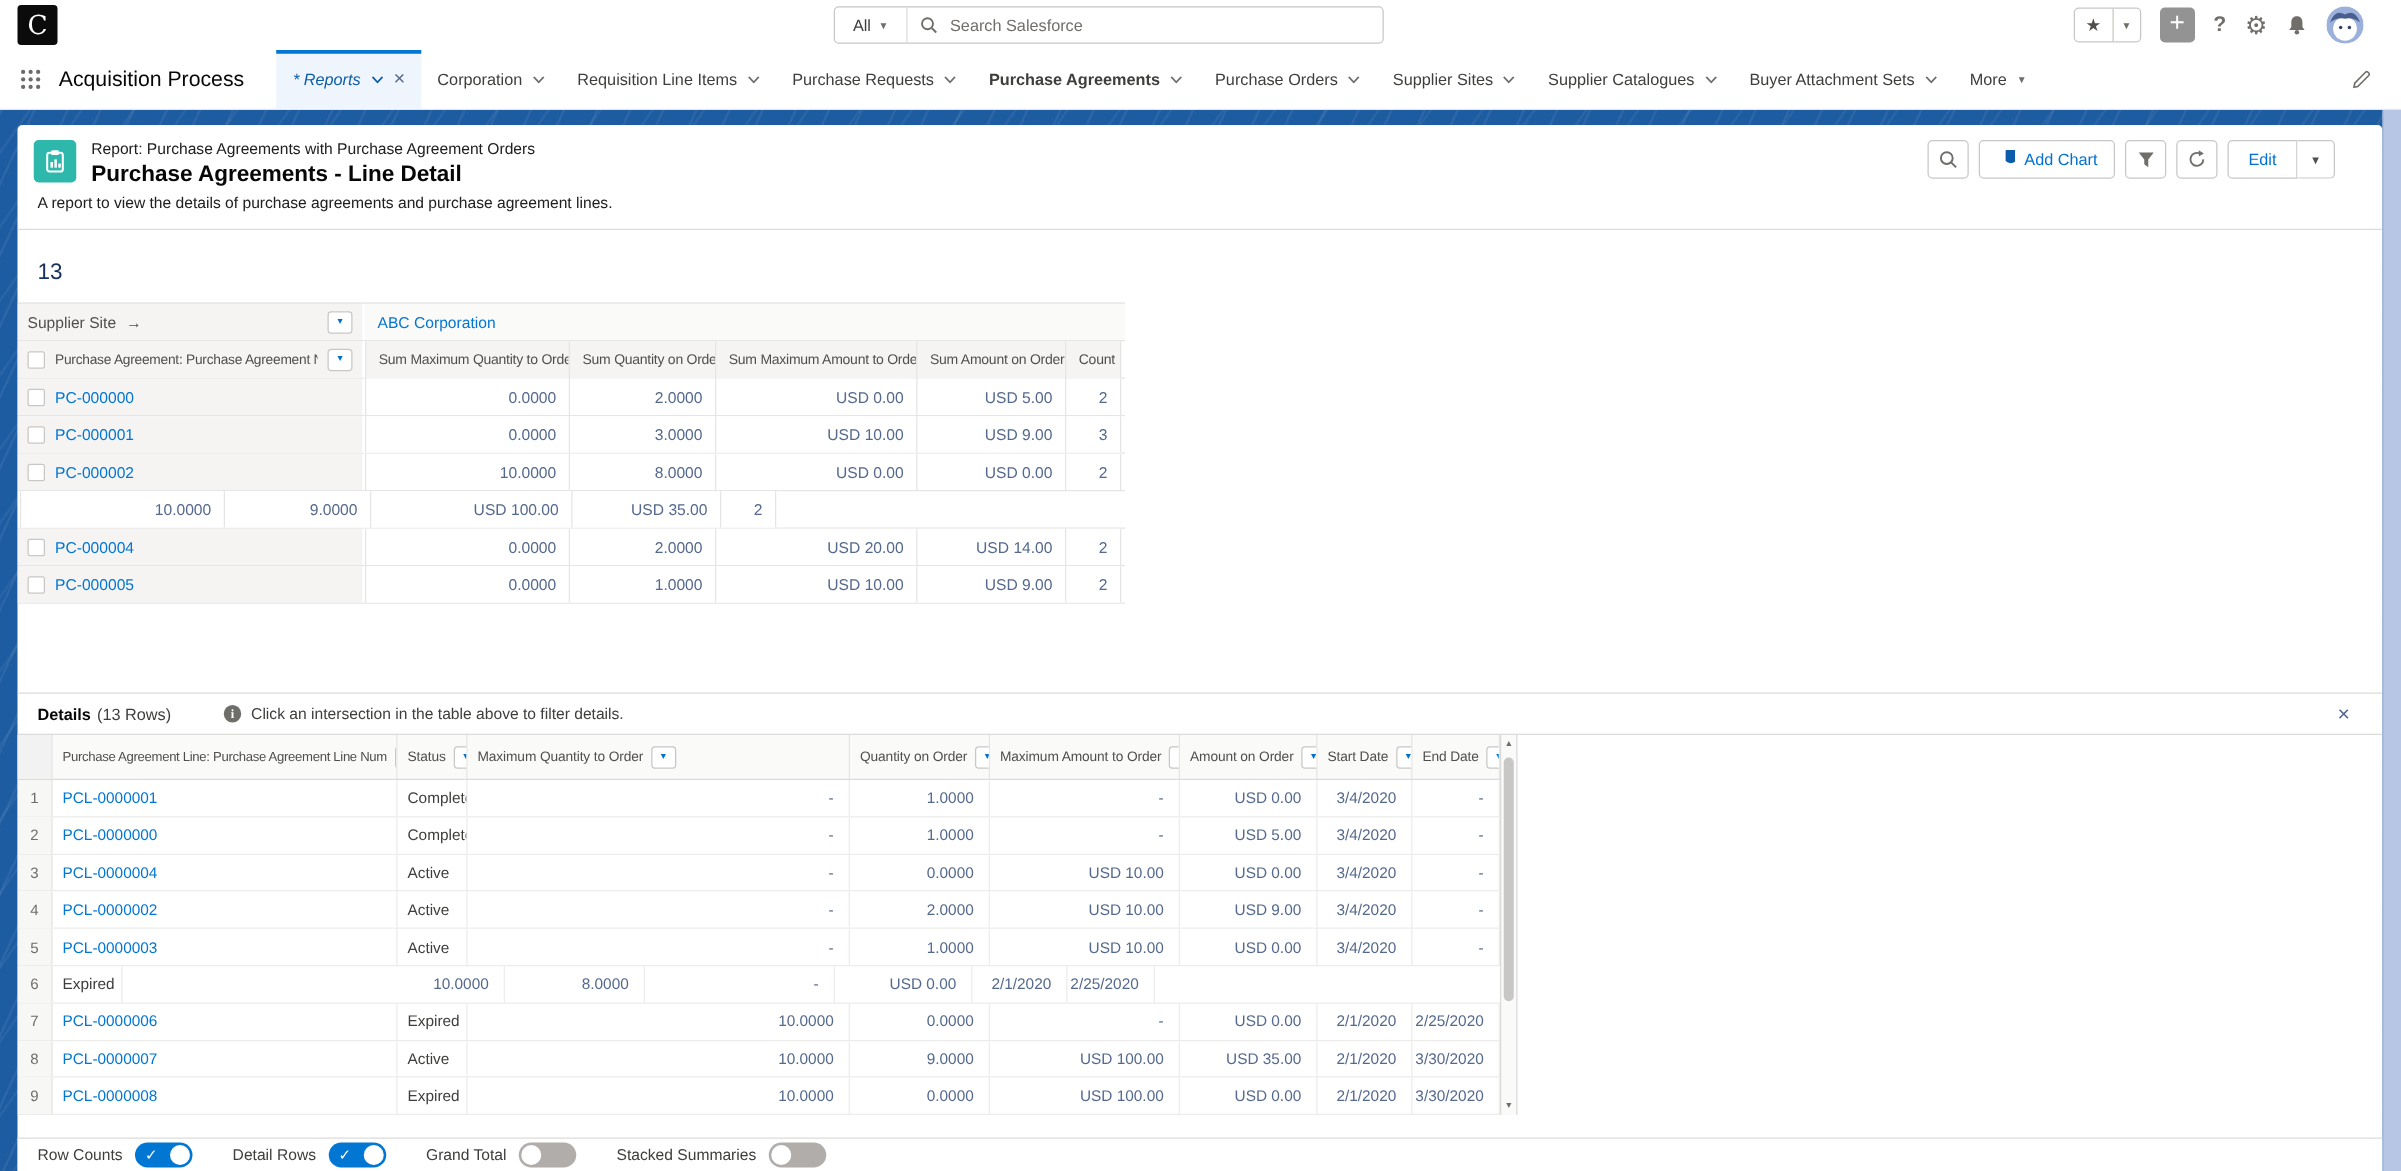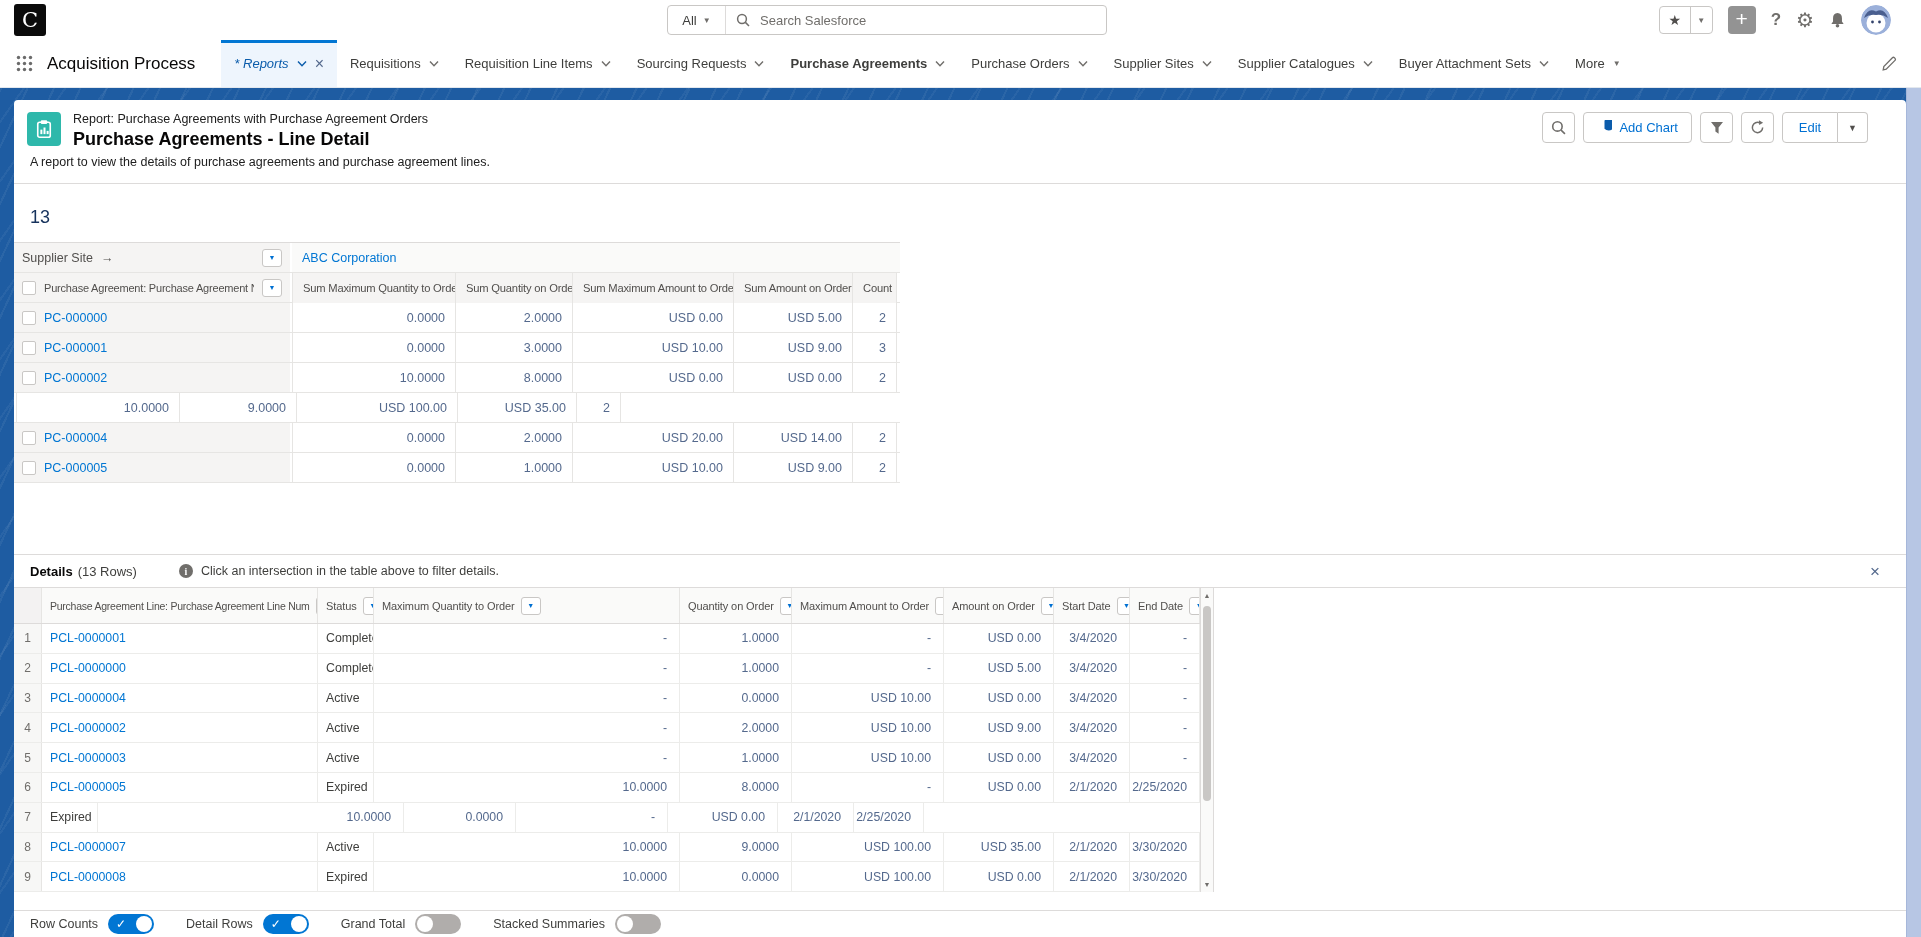--- a/index.html
+++ b/index.html
@@ -216,37 +216,37 @@
       <div class="tab active">
         <span>* Reports</span>
         <span>
           <svg width="10" height="6" viewBox="0 0 10 6">
             <path d="M1 0.5 L5 4.8 L9 0.5" fill="none" stroke="#0b5cab" stroke-width="1.4"></path>
           </svg>
         </span>
         <span class="x">×</span>
       </div>
       <div class="tab">
-        <span>Requisitions</span>
+        <span>Corporation</span>
         <span>
           <svg width="10" height="6" viewBox="0 0 10 6">
             <path d="M1 0.5 L5 4.8 L9 0.5" fill="none" stroke="#706e6b" stroke-width="1.4"></path>
           </svg>
         </span>
       </div>
       <div class="tab">
         <span>Requisition Line Items</span>
         <span>
           <svg width="10" height="6" viewBox="0 0 10 6">
             <path d="M1 0.5 L5 4.8 L9 0.5" fill="none" stroke="#706e6b" stroke-width="1.4"></path>
           </svg>
         </span>
       </div>
       <div class="tab">
-        <span>Sourcing Requests</span>
+        <span>Purchase Requests</span>
         <span>
           <svg width="10" height="6" viewBox="0 0 10 6">
             <path d="M1 0.5 L5 4.8 L9 0.5" fill="none" stroke="#706e6b" stroke-width="1.4"></path>
           </svg>
         </span>
       </div>
       <div class="tab bold">
         <span>Purchase Agreements</span>
         <span>
           <svg width="10" height="6" viewBox="0 0 10 6">
@@ -582,33 +582,33 @@
             <div class="dcell left status" style="width: 56px;">Active</div>
             <div class="dcell right" style="width: 306px;">-</div>
             <div class="dcell right" style="width: 112px;">1.0000</div>
             <div class="dcell right" style="width: 152px;">USD 10.00</div>
             <div class="dcell right" style="width: 110px;">USD 0.00</div>
             <div class="dcell right" style="width: 76px;">3/4/2020</div>
             <div class="dcell right" style="width: 70px;">-</div>
           </div>
           <div class="drow">
             <div class="dnum" style="width: 28px;">6</div>
-            <div class="dcell left link" style="width: 276px;">
-              <a class="lnk">PCL-0000005</a>
-            </div>
             <div class="dcell left status" style="width: 56px;">Expired</div>
             <div class="dcell right" style="width: 306px;">10.0000</div>
             <div class="dcell right" style="width: 112px;">8.0000</div>
             <div class="dcell right" style="width: 152px;">-</div>
             <div class="dcell right" style="width: 110px;">USD 0.00</div>
             <div class="dcell right" style="width: 76px;">2/1/2020</div>
             <div class="dcell right" style="width: 70px;">2/25/2020</div>
           </div>
           <div class="drow">
             <div class="dnum" style="width: 28px;">7</div>
+            <div class="dcell left link" style="width: 276px;">
+              <a class="lnk">PCL-0000006</a>
+            </div>
             <div class="dcell left status" style="width: 56px;">Expired</div>
             <div class="dcell right" style="width: 306px;">10.0000</div>
             <div class="dcell right" style="width: 112px;">0.0000</div>
             <div class="dcell right" style="width: 152px;">-</div>
             <div class="dcell right" style="width: 110px;">USD 0.00</div>
             <div class="dcell right" style="width: 76px;">2/1/2020</div>
             <div class="dcell right" style="width: 70px;">2/25/2020</div>
           </div>
           <div class="drow">
             <div class="dnum" style="width: 28px;">8</div>

